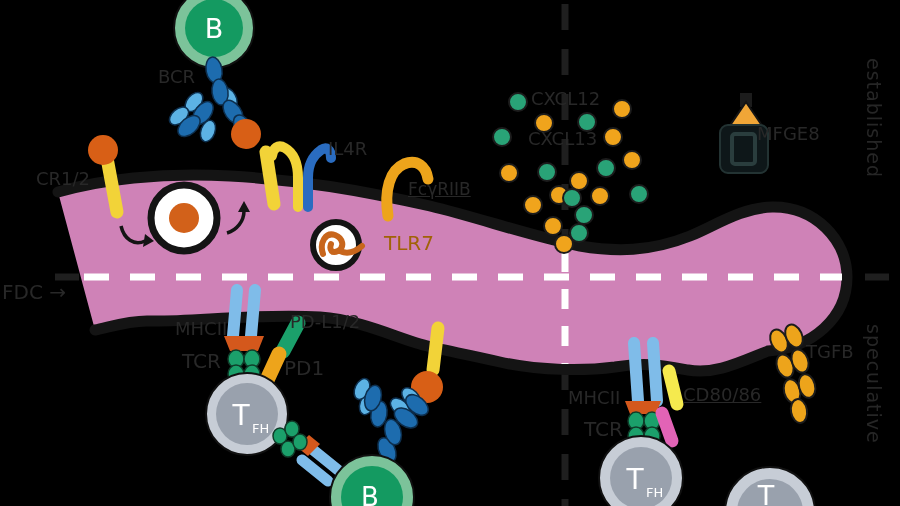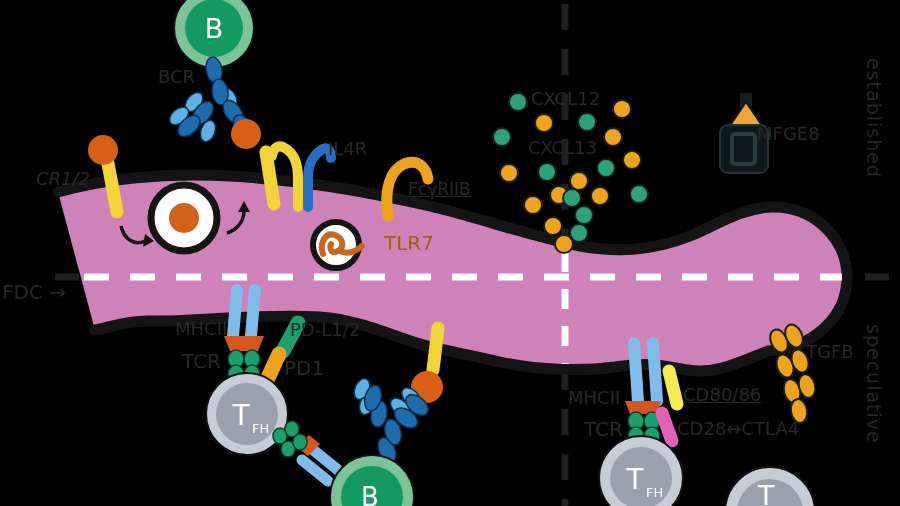--- a/index.html
+++ b/index.html
@@ -220,33 +220,32 @@
 
   <g>
     <circle cx="770" cy="512" r="45" fill="#c7cdd6" stroke="#111111" stroke-width="2"></circle>
     <circle cx="770" cy="512" r="33" fill="#99a1ad"></circle>
     <text class="celltext" x="766" y="505" font-size="27" text-anchor="middle">T</text>
   </g>
 
 </svg>
 
 <div class="lbl big" style="left:2px;top:266px;margin-top:16px;">FDC →</div>
-<div class="lbl" style="left:36px;top:170px;font-style:italic;">CR1/2</div>
+<div class="lbl" style="left:36px;top:170px;">CR1/2</div>
 <div class="lbl" style="left:158px;top:68px;">BCR</div>
 <div class="lbl" style="left:328px;top:140px;">IL4R</div>
 <div class="lbl small" style="left:408px;top:181px;text-decoration:underline;">FcγRIIB</div>
 <div class="lbl big" style="left:384px;top:233px;color:#a16207;">TLR7</div>
 <div class="lbl" style="left:531px;top:90px;">CXCL12</div>
-<div class="lbl" style="left:528px;top:139px;">CXCL13</div>
+<div class="lbl" style="left:528px;top:130px;">CXCL13</div>
 <div class="lbl" style="left:757px;top:105px;margin-top:20px;">MFGE8</div>
 <div class="lbl" style="left:175px;top:320px;">MHCII</div>
 <div class="lbl big" style="left:182px;top:351px;">TCR</div>
-<div class="lbl" style="left:290px;top:321px;">PD-L1/2</div>
+<div class="lbl" style="left:290px;top:313px;">PD-L1/2</div>
 <div class="lbl big" style="left:284px;top:358px;">PD1</div>
 <div class="lbl" style="left:568px;top:389px;">MHCII</div>
 <div class="lbl big" style="left:584px;top:419px;">TCR</div>
 <div class="lbl" style="left:683px;top:386px;text-decoration:underline;">CD80/86</div>
-<div class="lbl" style="left:677px;top:420px;">CD28↔CTLA4</div>
 <div class="lbl" style="left:806px;top:343px;">TGFB</div>
 <div class="lbl vert" style="left:864px;top:58px;">established</div>
 <div class="lbl vert" style="left:864px;top:324px;">speculative</div>
 
 </div>
 
 </body></html>

